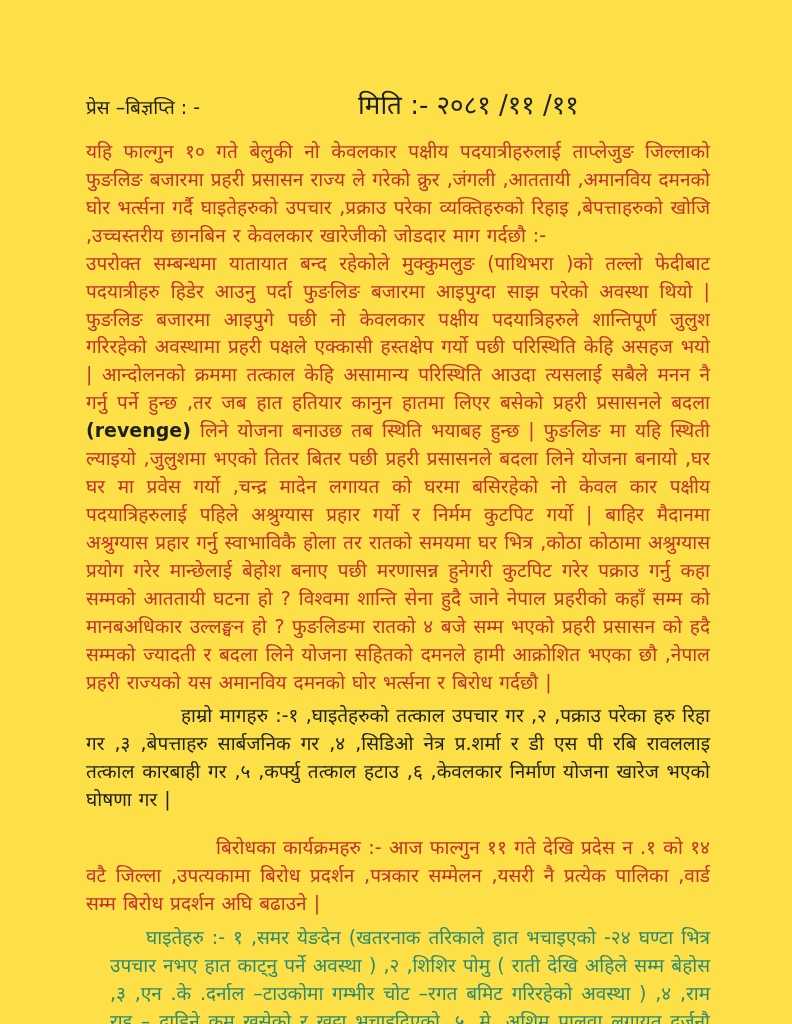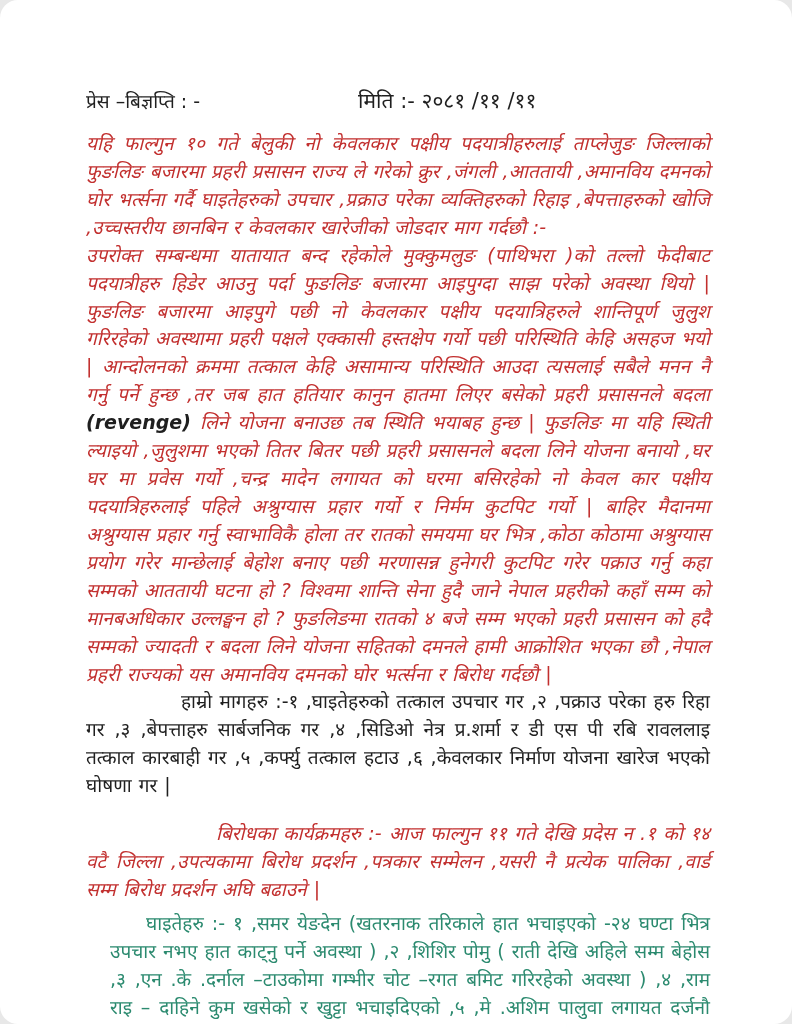--- a/index.html
+++ b/index.html
@@ -1,50 +1,49 @@
 <!DOCTYPE html>
 <html style="--red: #c22f2e; --green: #2b8a6f; --black: #1f1f1f;"><head>
 <meta charset="utf-8">
 <style>
   html,body{margin:0;padding:0;background:#e8e8e8;}
   .page{
     position:relative;
     width:792px;height:1024px;
     margin:0 auto;
-    background:#ffffff;
+    background:#fde047;
     font-family:"DejaVu Sans","Liberation Sans",sans-serif;
     color:var(--black,#1f1f1f);
     box-sizing:border-box;
     padding:86px 82px 40px 86px;
     overflow:hidden;
-    border-radius:18px;
   }
   .hdr{
     display:flex;
     align-items:baseline;
     font-size:19px;
     margin-bottom:16px;
   }
   .hdr .press{flex:0 0 auto;}
-  .hdr .date{margin-left:158px;font-size:21px;}
+  .hdr .date{margin-left:158px;font-size:26px;}
   p{margin:0;padding:0;}
   .para{
     font-size:19px;
     line-height:1.47;
     text-align:justify;
     word-spacing:1px;
   }
-  .red{color:var(--red,#c22f2e);font-style:italic;}
+  .red{color:var(--red,#c22f2e);}
   .green{color:var(--green,#2b8a6f);}
   .black{color:var(--black,#1f1f1f);}
   .revenge{
     color:var(--black,#1f1f1f);
     font-weight:bold;
   }
-  .indent-demands{text-indent:95px;margin-top:0;}
+  .indent-demands{text-indent:95px;margin-top:6px;}
   .indent-protest{text-indent:130px;margin-top:20px;}
   .indent-injured{text-indent:36px;margin-top:6px;margin-left:24px;}
   .arrested{margin-top:2px;}
 </style>
 </head>
 <body>
 
 <div class="page">
 
   <div class="hdr">

